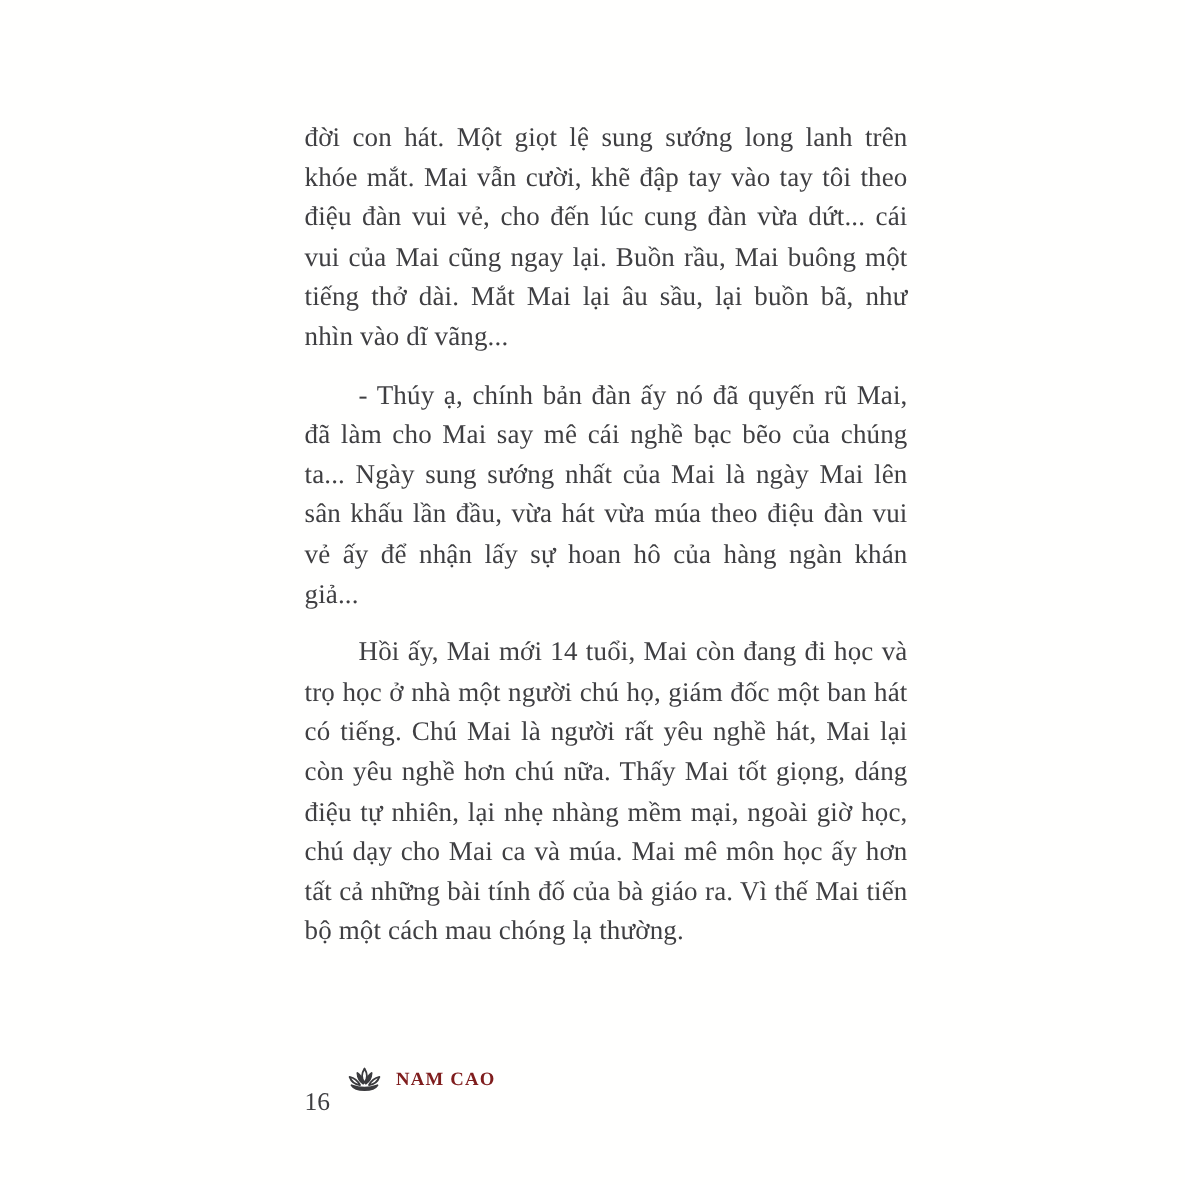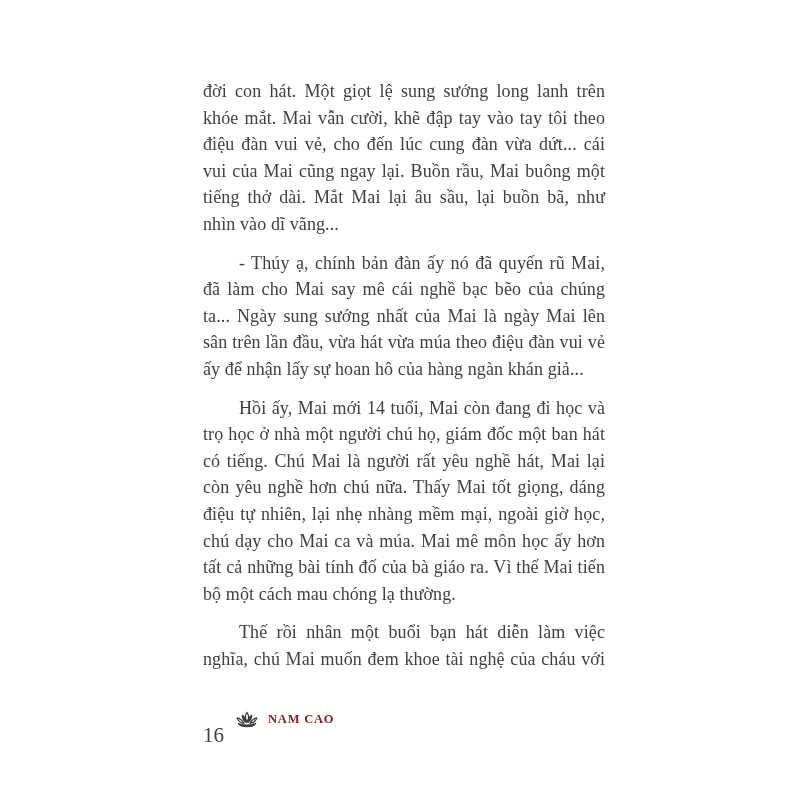--- a/index.html
+++ b/index.html
@@ -37,21 +37,21 @@
   }
   .footer {
     position: absolute;
     left: 203px;
     top: 706px;
     display: flex;
     align-items: center;
     height: 26px;
   }
   .footer .page-number {
-    font-size: 21px;
+    font-size: 17px;
     color: #3f3f42;
     margin-top: 32px;
   }
   .footer .lotus {
     margin: 3px 7px 0 9px;
     width: 28px;
     height: 19px;
     display: inline-block;
   }
   .footer .author {
@@ -62,23 +62,22 @@
     color: #7f1d1d;
   }
 </style>
 </head>
 <body>
 
 <div class="page">
 
   <div class="text-block">
     <p>đời con hát. Một giọt lệ sung sướng long lanh trên khóe mắt. Mai vẫn cười, khẽ đập tay vào tay tôi theo điệu đàn vui vẻ, cho đến lúc cung đàn vừa dứt... cái vui của Mai cũng ngay lại. Buồn rầu, Mai buông một tiếng thở dài. Mắt Mai lại âu sầu, lại buồn bã, như nhìn vào dĩ vãng...</p>
-    <p class="indent">- Thúy ạ, chính bản đàn ấy nó đã quyến rũ Mai, đã làm cho Mai say mê cái nghề bạc bẽo của chúng ta... Ngày sung sướng nhất của Mai là ngày Mai lên sân trên lần đầu, vừa hát vừa múa theo điệu đàn vui vẻ ấy để nhận lấy sự hoan hô của hàng ngàn khán giả...</p>
+    <p class="indent">- Thúy ạ, chính bản đàn ấy nó đã quyến rũ Mai, đã làm cho Mai say mê cái nghề bạc bẽo của chúng ta... Ngày sung sướng nhất của Mai là ngày Mai lên sân khấu lần đầu, vừa hát vừa múa theo điệu đàn vui vẻ ấy để nhận lấy sự hoan hô của hàng ngàn khán giả...</p>
     <p class="indent">Hồi ấy, Mai mới 14 tuổi, Mai còn đang đi học và trọ học ở nhà một người chú họ, giám đốc một ban hát có tiếng. Chú Mai là người rất yêu nghề hát, Mai lại còn yêu nghề hơn chú nữa. Thấy Mai tốt giọng, dáng điệu tự nhiên, lại nhẹ nhàng mềm mại, ngoài giờ học, chú dạy cho Mai ca và múa. Mai mê môn học ấy hơn tất cả những bài tính đố của bà giáo ra. Vì thế Mai tiến bộ một cách mau chóng lạ thường.</p>
-    <p class="indent continues">Thế rồi nhân một buổi bạn hát diễn làm việc nghĩa, chú Mai muốn đem khoe tài nghệ của cháu với</p>
   </div>
 
   <div class="footer">
     <span class="page-number">16</span>
     <span class="lotus">
       <svg width="28" height="19" viewBox="0 0 32 22" aria-hidden="true">
         <g fill="none" stroke="#3b3b3e" stroke-width="1.4" stroke-linecap="round" stroke-linejoin="round">
 
           <path d="M16 1.5 C13.6 5.5 13.6 9.5 16 12.5 C18.4 9.5 18.4 5.5 16 1.5 Z" fill="#fffffe"></path>
 

